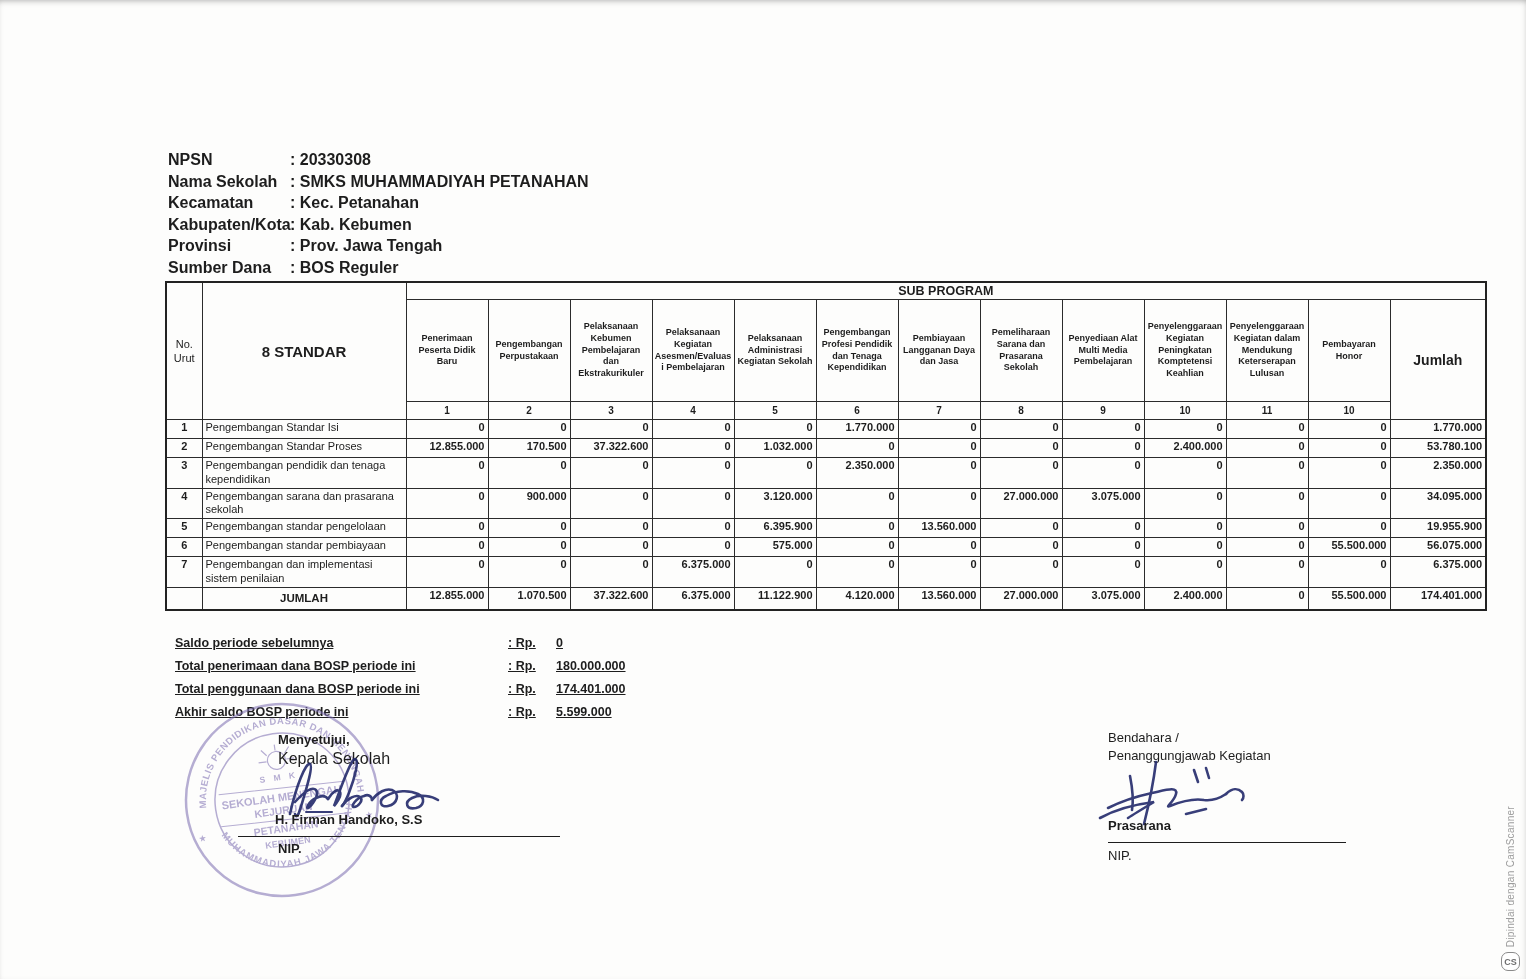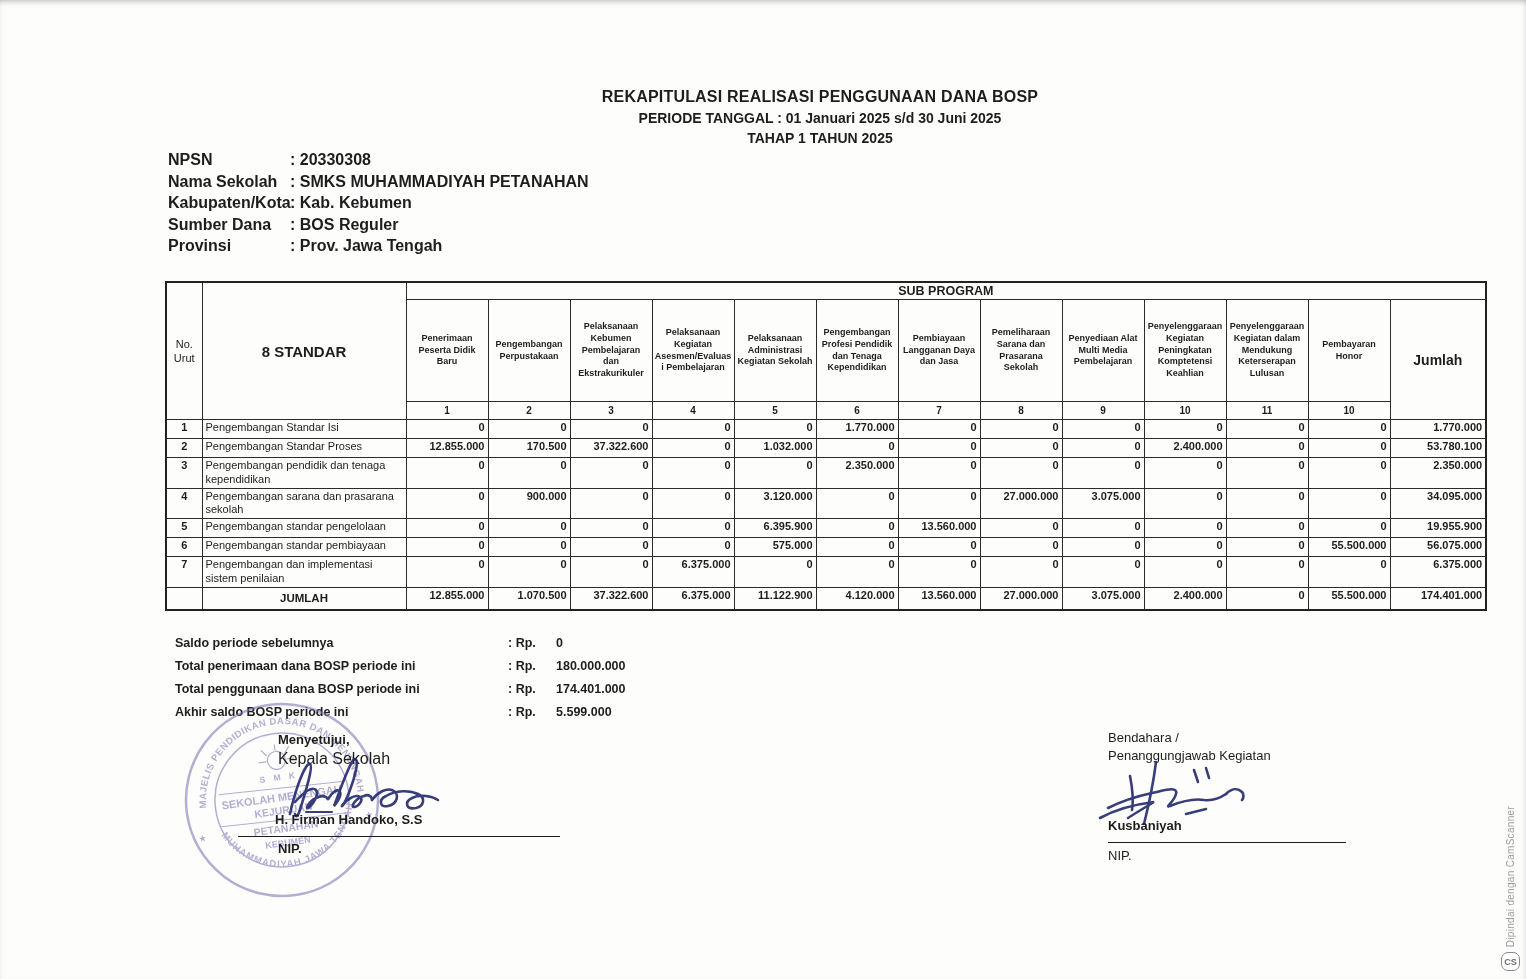--- a/index.html
+++ b/index.html
@@ -32,21 +32,21 @@
   .col-num{font-size:10px; font-weight:bold; text-align:center;}
   .jml-h{font-size:14px; font-weight:bold; text-align:center; vertical-align:middle;}
   tbody tr{height:19px;}
   .c-no{font-size:11px; font-weight:bold; text-align:center; vertical-align:top; padding-top:1px;}
   .c-label{font-size:11px; text-align:left; vertical-align:top; padding:1px 3px; line-height:1.25;}
   .c-val,.c-total{font-size:11px; font-weight:bold; text-align:right; vertical-align:top; padding:1px 3px 0 0;}
   tr.total-row{height:23px;}
   .total-row td{font-weight:bold;}
   .c-jumlah{font-size:11.5px; text-align:center; vertical-align:middle; font-weight:bold;}
   
-  .summary{position:absolute; top:636px; left:175px; font-size:12.5px; font-weight:bold;}
+  .summary{position:absolute; top:636px; left:175px; font-size:12.5px; font-weight:bold;text-decoration:underline;}
   .sum-row{display:flex; height:23px; align-items:flex-start;}
   .sum-label{width:333px;}
   .sum-rp{width:38px;}
   .sum-amt{margin-left:10px;}
   
   .sig-left{position:absolute; left:180px; top:700px; width:430px; height:210px;}
   .stamp{position:absolute; left:0; top:0;}
   .sl-line1{position:absolute; left:98px; top:32px; font-size:13px; font-weight:bold;}
   .sl-line2{position:absolute; left:98px; top:50px; font-size:16px; font-weight:normal;}
   .sig-hand-left{position:absolute; left:96px; top:52px;}
@@ -64,46 +64,45 @@
   .cam-mark{position:absolute; right:6px; bottom:8px; display:flex; flex-direction:column; align-items:center; gap:5px;}
   .cam-text{writing-mode:vertical-rl; transform:rotate(180deg); font-size:10px; color:#9c9c9c; letter-spacing:.3px;}
   .cam-logo{width:17px; height:17px; border:1.5px solid #8a8a8a; border-radius:7px; color:#6e6e6e;
             font-size:9px; font-weight:bold; display:flex; align-items:center; justify-content:center; background:#fff;}
 </style>
 </head>
 <body>
 
 <div class="page">
 
-  <div class="title">
-    <div class="t1">REKAPITULASI REALISASI PENGGUNAAN DANA BOSP</div>
-    <div class="t2">PERIODE TANGGAL : 01 Januari 2025 s/d 30 Juni 2025</div>
-    <div class="t2">TAHAP 1 TAHUN 2025</div>
-  </div>
 
   <div class="meta">
       <div class="meta-row">
         <span class="meta-label">NPSN</span>
         <span class="meta-value">: 20330308</span>
       </div>
       <div class="meta-row">
         <span class="meta-label">Nama Sekolah</span>
         <span class="meta-value">: SMKS MUHAMMADIYAH PETANAHAN</span>
       </div>
       <div class="meta-row">
+        <span class="meta-label">Kecamatan</span>
+        <span class="meta-value">: Kec. Petanahan</span>
+      </div>
+      <div class="meta-row">
         <span class="meta-label">Kabupaten/Kota</span>
         <span class="meta-value">: Kab. Kebumen</span>
       </div>
       <div class="meta-row">
+        <span class="meta-label">Provinsi</span>
+        <span class="meta-value">: Prov. Jawa Tengah</span>
+      </div>
+      <div class="meta-row">
         <span class="meta-label">Sumber Dana</span>
         <span class="meta-value">: BOS Reguler</span>
-      </div>
-      <div class="meta-row">
-        <span class="meta-label">Provinsi</span>
-        <span class="meta-value">: Prov. Jawa Tengah</span>
       </div>
     </div>
 
   <div class="table-wrap">
     <table class="bosp">
       <colgroup>
         <col class="w-no">
           <col class="w-std">
           <col span="12" class="w-sub">
           <col class="w-jml">
@@ -355,21 +354,21 @@
       <g stroke="#232a6b" stroke-width="2.6" fill="none" stroke-linecap="round" opacity="0.9">
         <path d="M62,6 C60,22 56,44 50,68"></path>
         <path d="M14,52 C30,44 44,40 58,37 C72,34 84,30 82,38 C80,46 70,52 76,50 C86,46 98,42 110,44 C118,45 126,42 132,38"></path>
         <path d="M6,62 C24,52 44,48 60,46 C50,52 40,58 34,62"></path>
         <path d="M36,20 C38,30 40,42 38,54"></path>
         <path d="M100,14 L104,26 M112,12 L115,22"></path>
         <path d="M132,38 C138,32 144,32 148,36 C150,38 150,42 148,44"></path>
         <path d="M92,58 L112,53"></path>
       </g>
     </svg>
-    <div class="sr-name">Kusbaniyah</div>
+    <div class="sr-name">Prasarana</div>
     <div class="sr-rule"></div>
     <div class="sr-nip">NIP.</div>
   </div>
 
   <div class="cam-mark">
     <div class="cam-text">Dipindai dengan CamScanner</div>
     <div class="cam-logo">CS</div>
   </div>
 
 </div>

